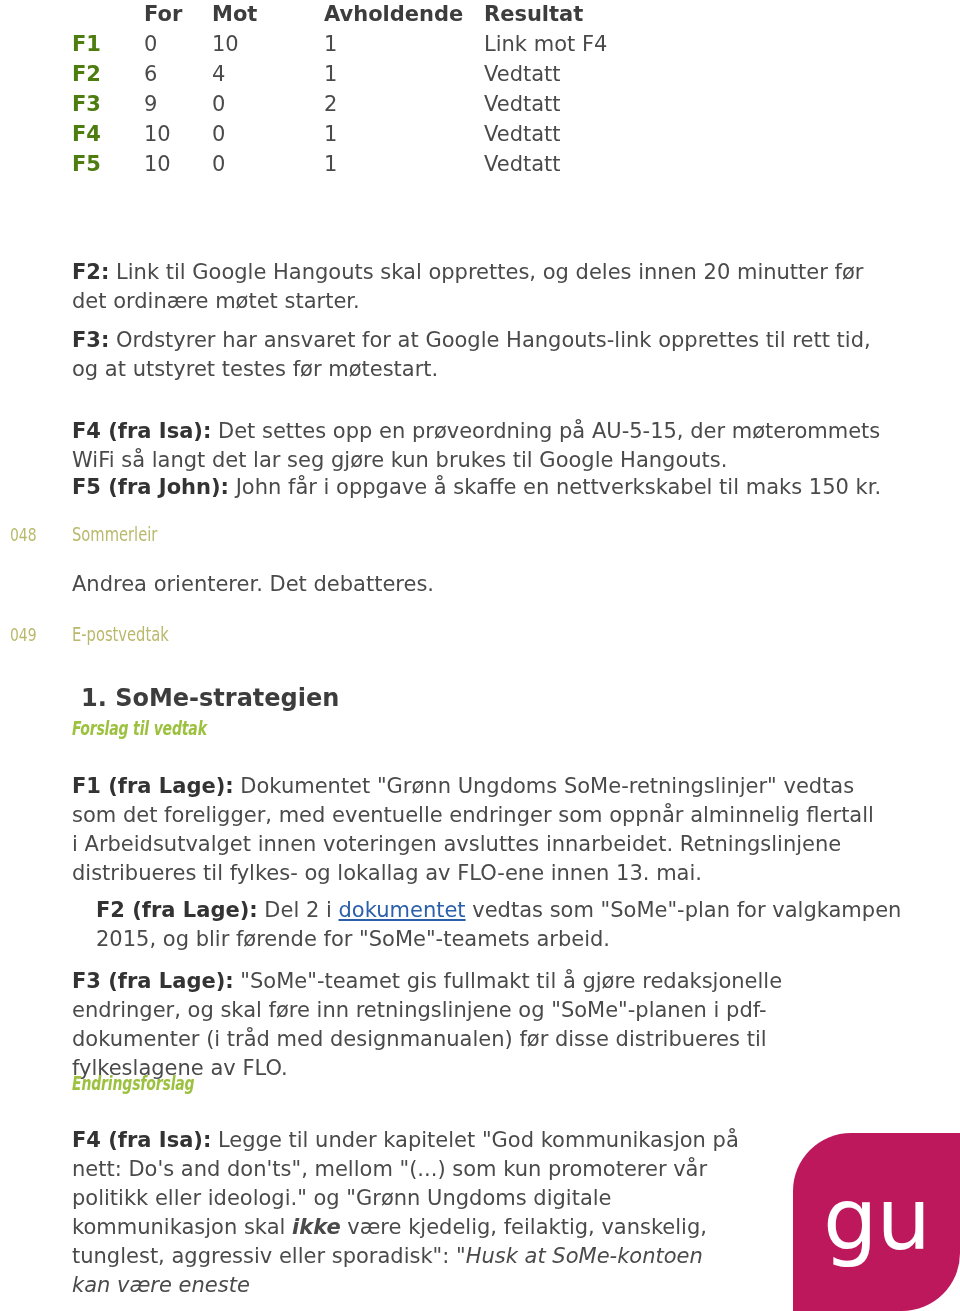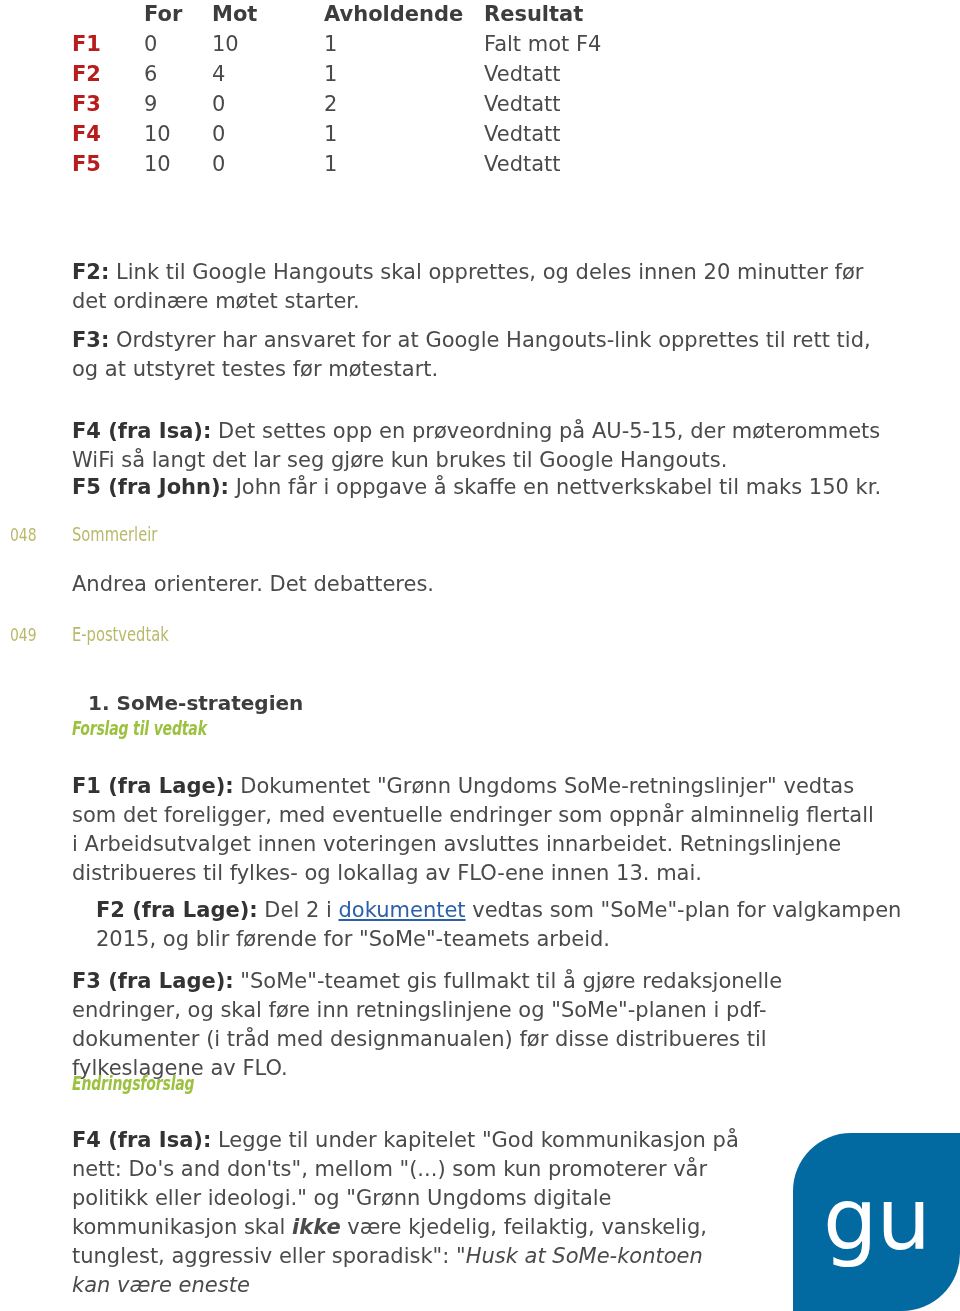--- a/index.html
+++ b/index.html
@@ -36,21 +36,21 @@
     text-align: left;
     font-weight: normal;
     color: #4a4a4a;
     line-height: 24px;
     white-space: nowrap;
   }
   .vote-table th {
     font-weight: bold;
     color: #3d3d3d;
   }
-  .vote-table .col-label { width: 72px; font-weight: bold; color: #b91c1c; }
+  .vote-table .col-label { width: 72px; font-weight: bold; color: #4d7c0f; }
   .vote-table .col-for { width: 68px; }
   .vote-table .col-mot { width: 112px; }
   .vote-table .col-avh { width: 160px; }
   .vote-table .col-res { width: auto; }
 
   .block {
     position: absolute;
     left: 72px;
     width: 812px;
   }
@@ -78,24 +78,24 @@
     color: #9cc13f;
     letter-spacing: -0.2px;
     transform: scaleX(0.82);
     transform-origin: left center;
     white-space: nowrap;
     margin: 0;
   }
 
   
   .sub-head {
-    font-size: 20px;
+    font-size: 24px;
     font-weight: bold;
     color: #3d3d3d;
-    margin: 16px;
+    margin: 9px;
   }
 
   
   .agenda-num {
     position: absolute;
     left: 10px;
     font-size: 18px;
     color: #b9b96b;
     font-family: "DejaVu Sans Condensed", "Liberation Sans Narrow", "Liberation Sans", sans-serif;
     transform: scaleX(0.86);
@@ -113,21 +113,21 @@
     white-space: nowrap;
   }
 
   
   .logo {
     position: absolute;
     left: 793px;
     top: 1133px;
     width: 167px;
     height: 178px;
-    background: #0369a1;
+    background: #be185d;
     border-top-left-radius: 58px;
     border-bottom-right-radius: 58px;
     display: flex;
     align-items: center;
     justify-content: center;
   }
   .logo-text {
     color: #ffffff;
     font-family: "DejaVu Sans", sans-serif;
     font-size: 86px;
@@ -151,21 +151,21 @@
         <th class="col-avh">Avholdende</th>
         <th class="col-res">Resultat</th>
       </tr>
     </thead>
     <tbody>
       <tr>
         <td class="col-label">F1</td>
         <td class="col-for">0</td>
         <td class="col-mot">10</td>
         <td class="col-avh">1</td>
-        <td class="col-res">Falt mot F4</td>
+        <td class="col-res">Link mot F4</td>
       </tr>
       <tr>
         <td class="col-label">F2</td>
         <td class="col-for">6</td>
         <td class="col-mot">4</td>
         <td class="col-avh">1</td>
         <td class="col-res">Vedtatt</td>
       </tr>
       <tr>
         <td class="col-label">F3</td>

